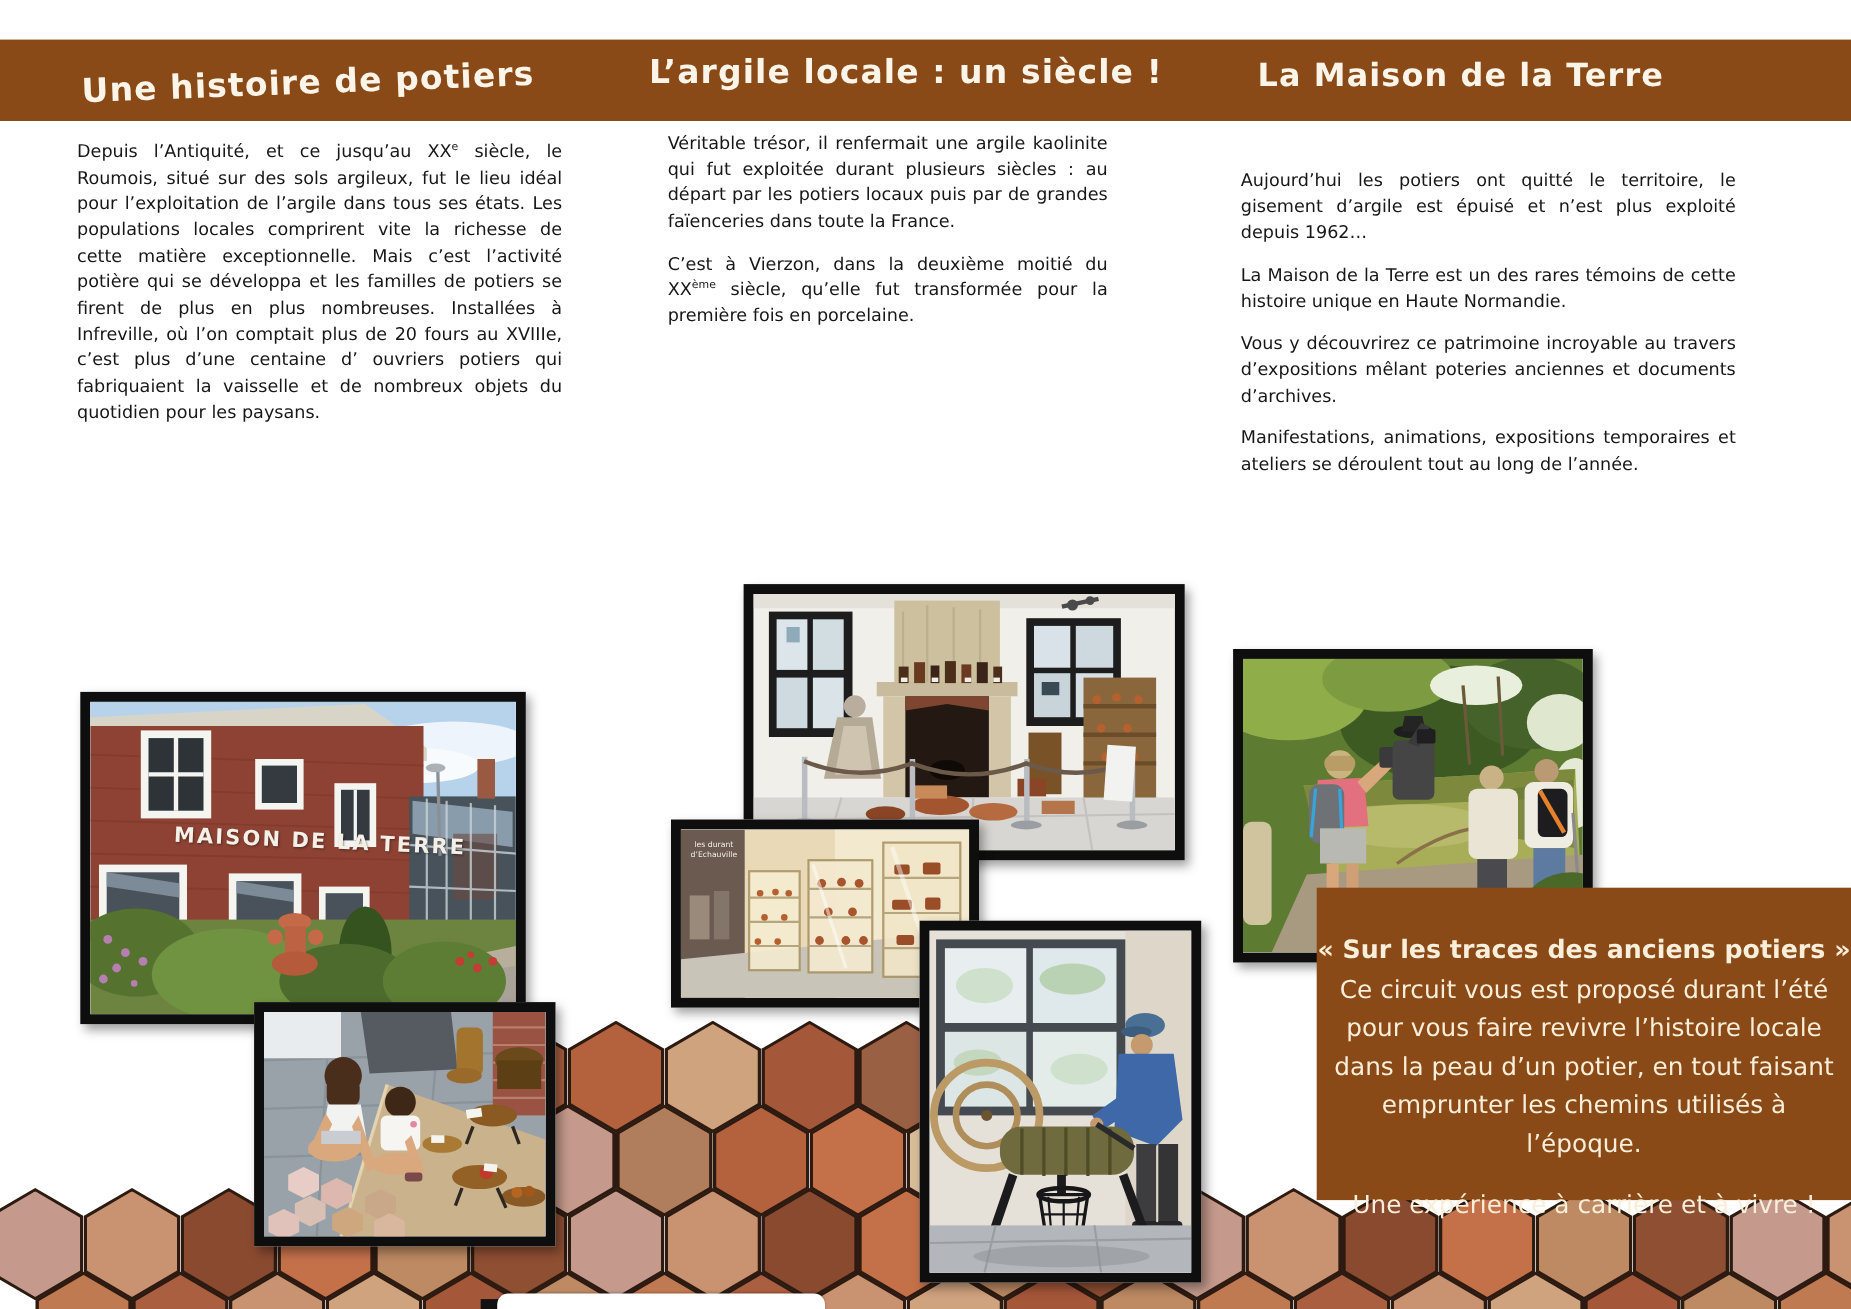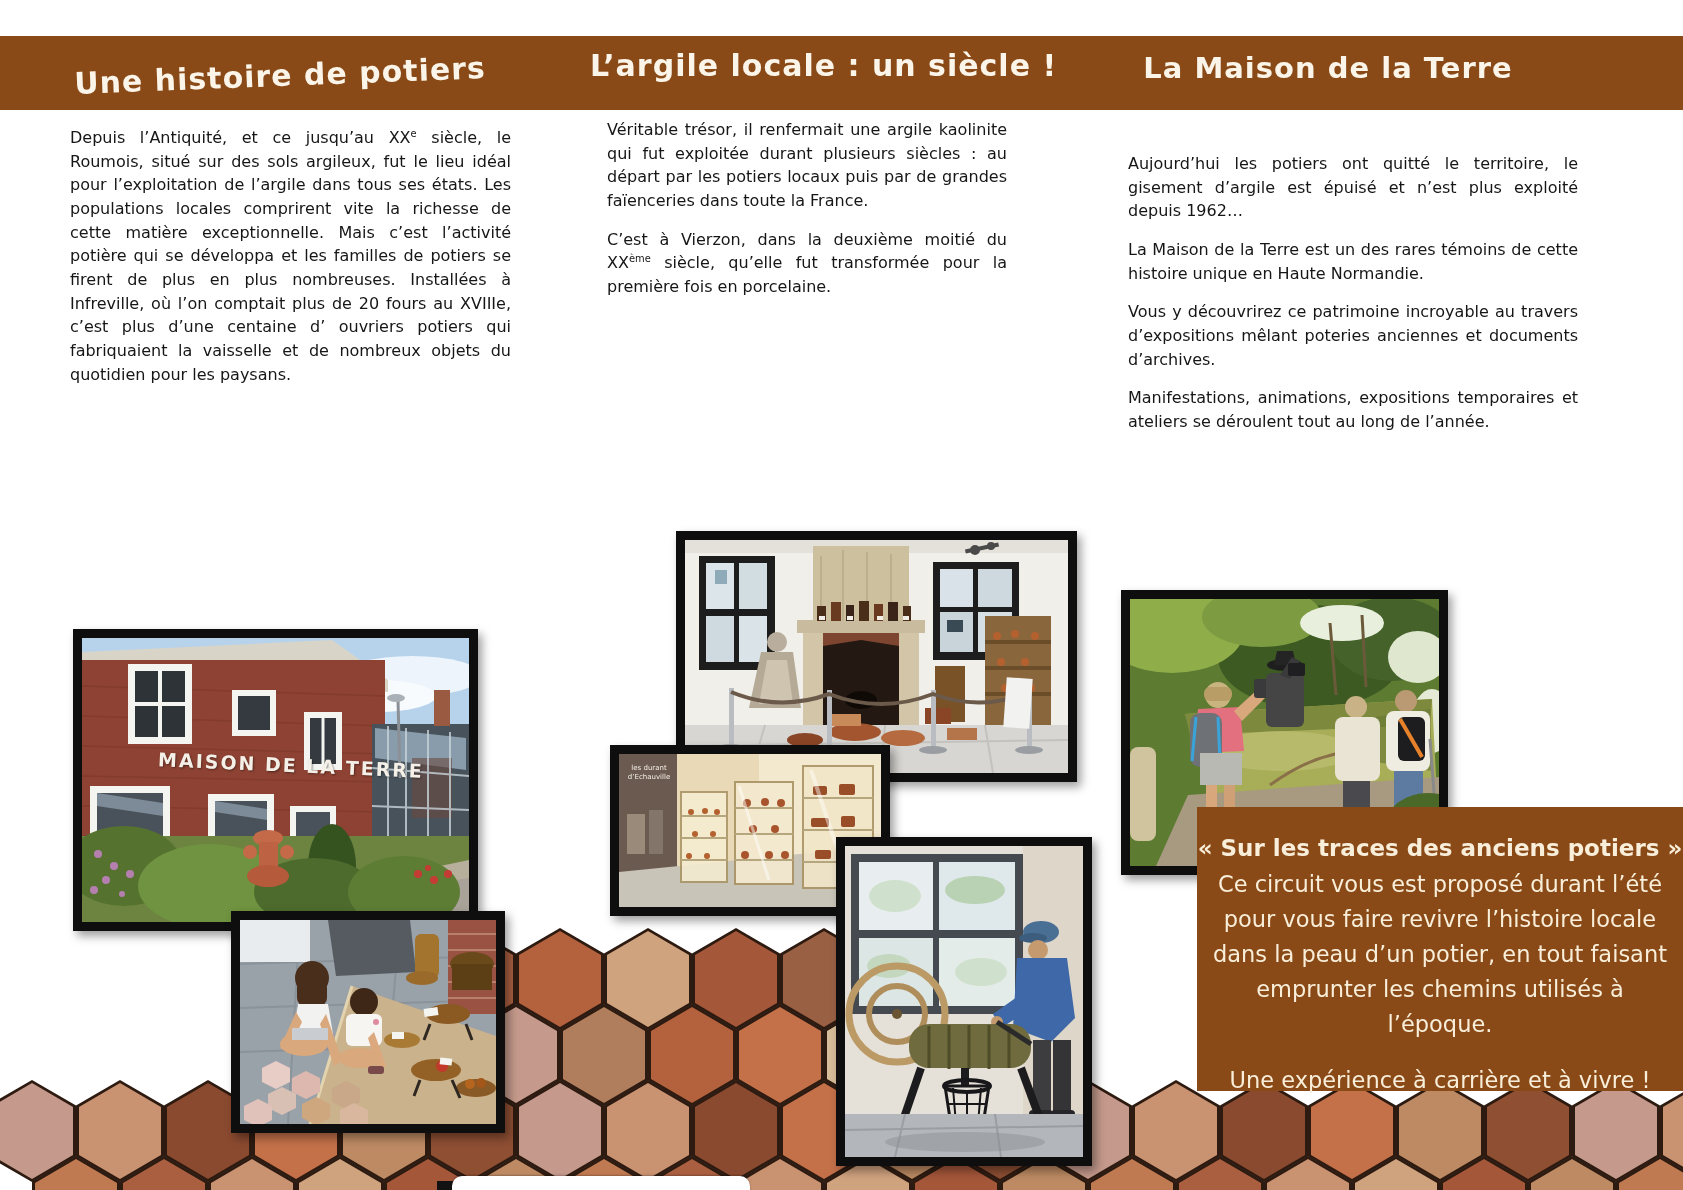--- a/index.html
+++ b/index.html
@@ -24,21 +24,21 @@
   #photo-children{left:231px;top:911px;width:256px;height:204px;z-index:3;}
   #photo-fireplace{left:676px;top:531px;width:383px;height:233px;z-index:2;}
   #photo-vitrines{left:610px;top:745px;width:262px;height:153px;z-index:3;}
   #photo-machine{left:836px;top:837px;width:238px;height:311px;z-index:4;}
   #photo-pond{left:1121px;top:590px;width:309px;height:267px;z-index:2;}
   .sign-text{position:absolute;left:76px;top:116px;color:#f4f0e8;font-weight:bold;
              font-size:19px;letter-spacing:2px;transform:rotate(2.5deg);text-shadow:1px 1px 2px rgba(0,0,0,.4);}
   .vitrine-caption{position:absolute;left:4px;top:10px;color:#f4f0e8;font-size:7px;line-height:1.3;text-align:center;width:52px;}
   .info-box{position:absolute;left:1197px;top:807px;width:486px;height:284px;z-index:5;
             background:var(--accent,#8a4a17);color:#f8eed9;text-align:center;box-sizing:border-box;padding-top:28px;}
-  .info-box .title{font-weight:bold;font-size:23px;margin-bottom:6px;}
+  .info-box .title{font-weight:bold;font-size:23px;margin-bottom:6px;margin-top:16px;}
   .info-box .body{font-size:22.5px;line-height:1.55;width:460px;margin:0 auto;}
   .info-box .footer{font-size:22.5px;margin-top:26px;}
   .tile-strip{position:absolute;left:0;top:928px;width:1683px;height:262px;z-index:1;overflow:hidden;}
   .hex{position:absolute;width:88px;height:102px;
        clip-path:polygon(50% 0,100% 25%,100% 75%,50% 100%,0 75%,0 25%);}
   .hex-in{position:absolute;left:3px;top:3px;width:82px;height:96px;
        clip-path:polygon(50% 0,100% 25%,100% 75%,50% 100%,0 75%,0 25%);}
   .caption-bar{position:absolute;left:452px;top:1176px;width:298px;height:16px;background:#ffffff;
                border-radius:10px 10px 0 0;z-index:6;box-shadow:0 -1px 2px rgba(0,0,0,.25);}
   .frame-sliver{position:absolute;left:437px;top:1181px;width:80px;height:9px;background:#121212;z-index:5;}

